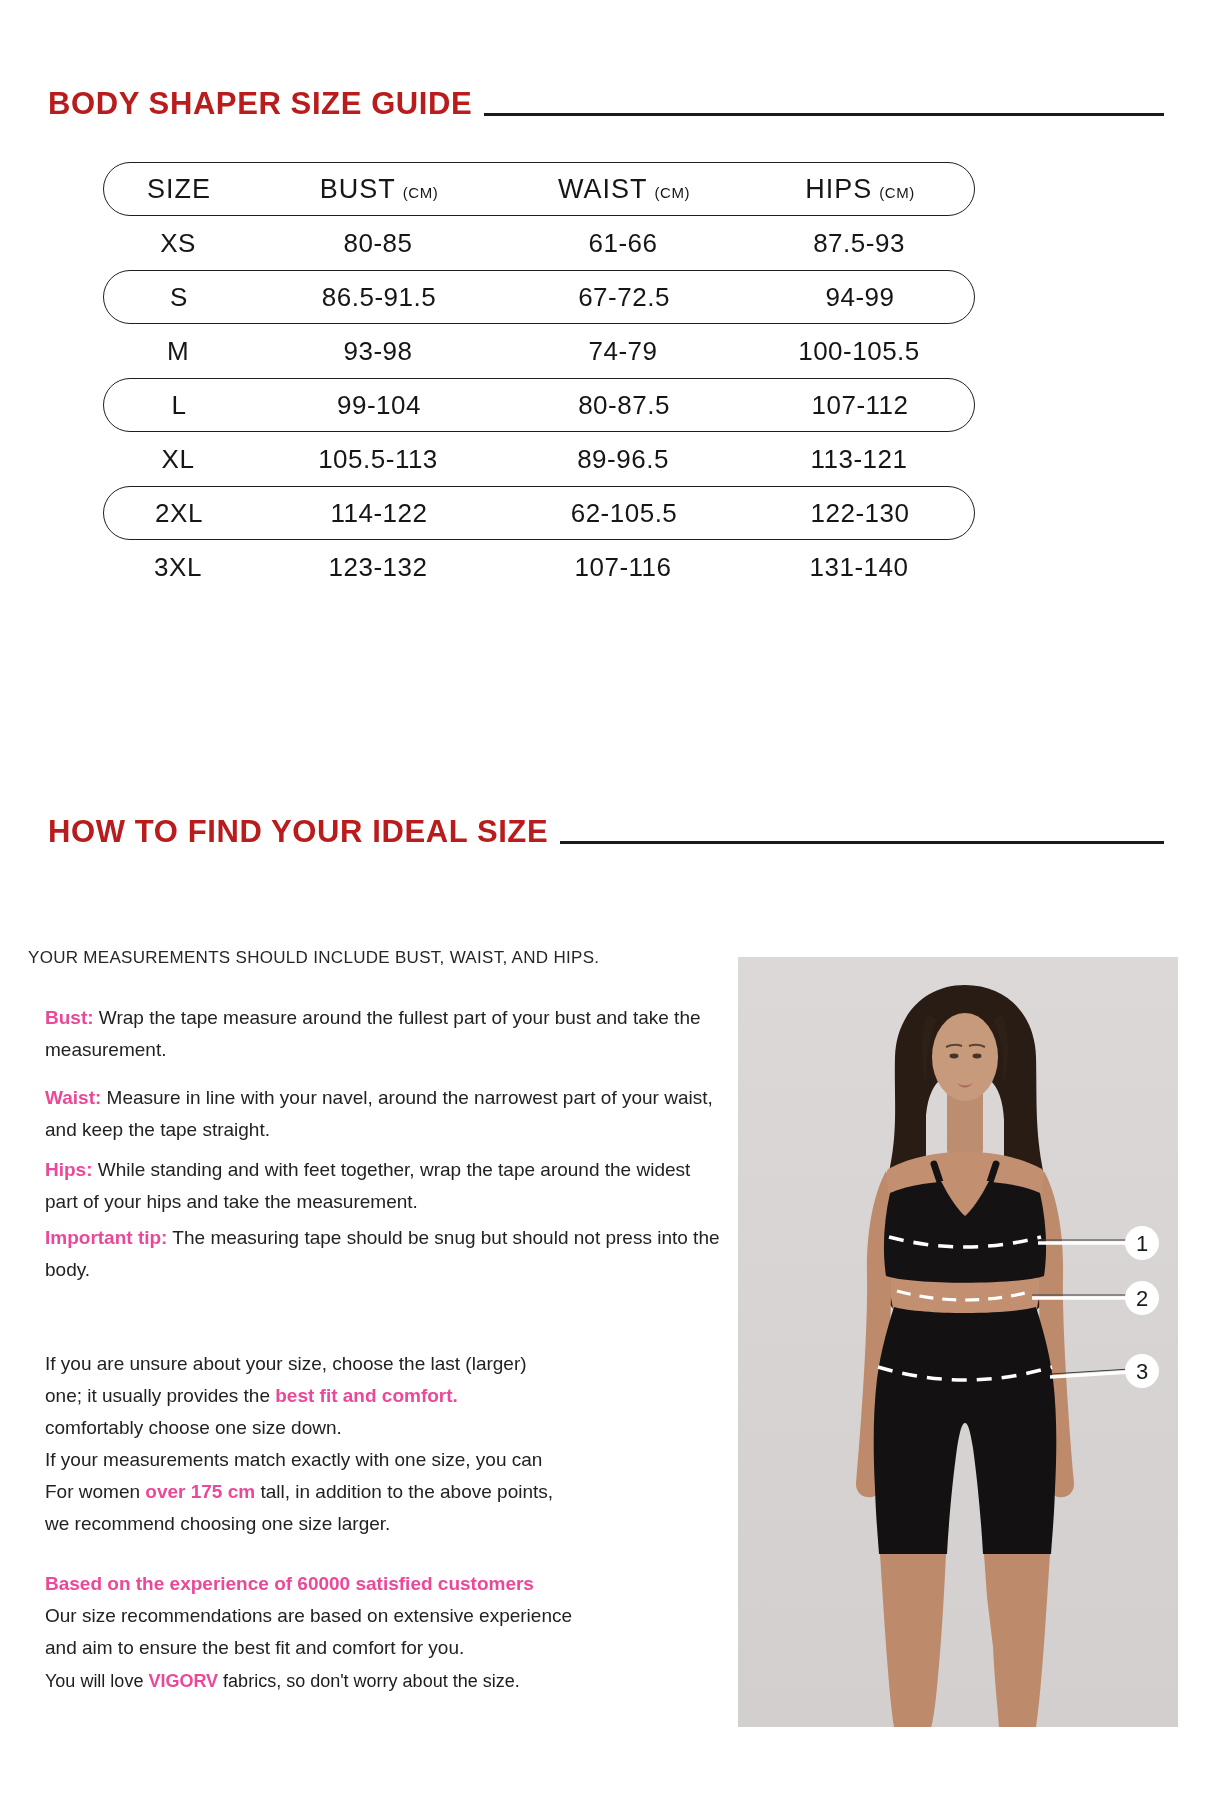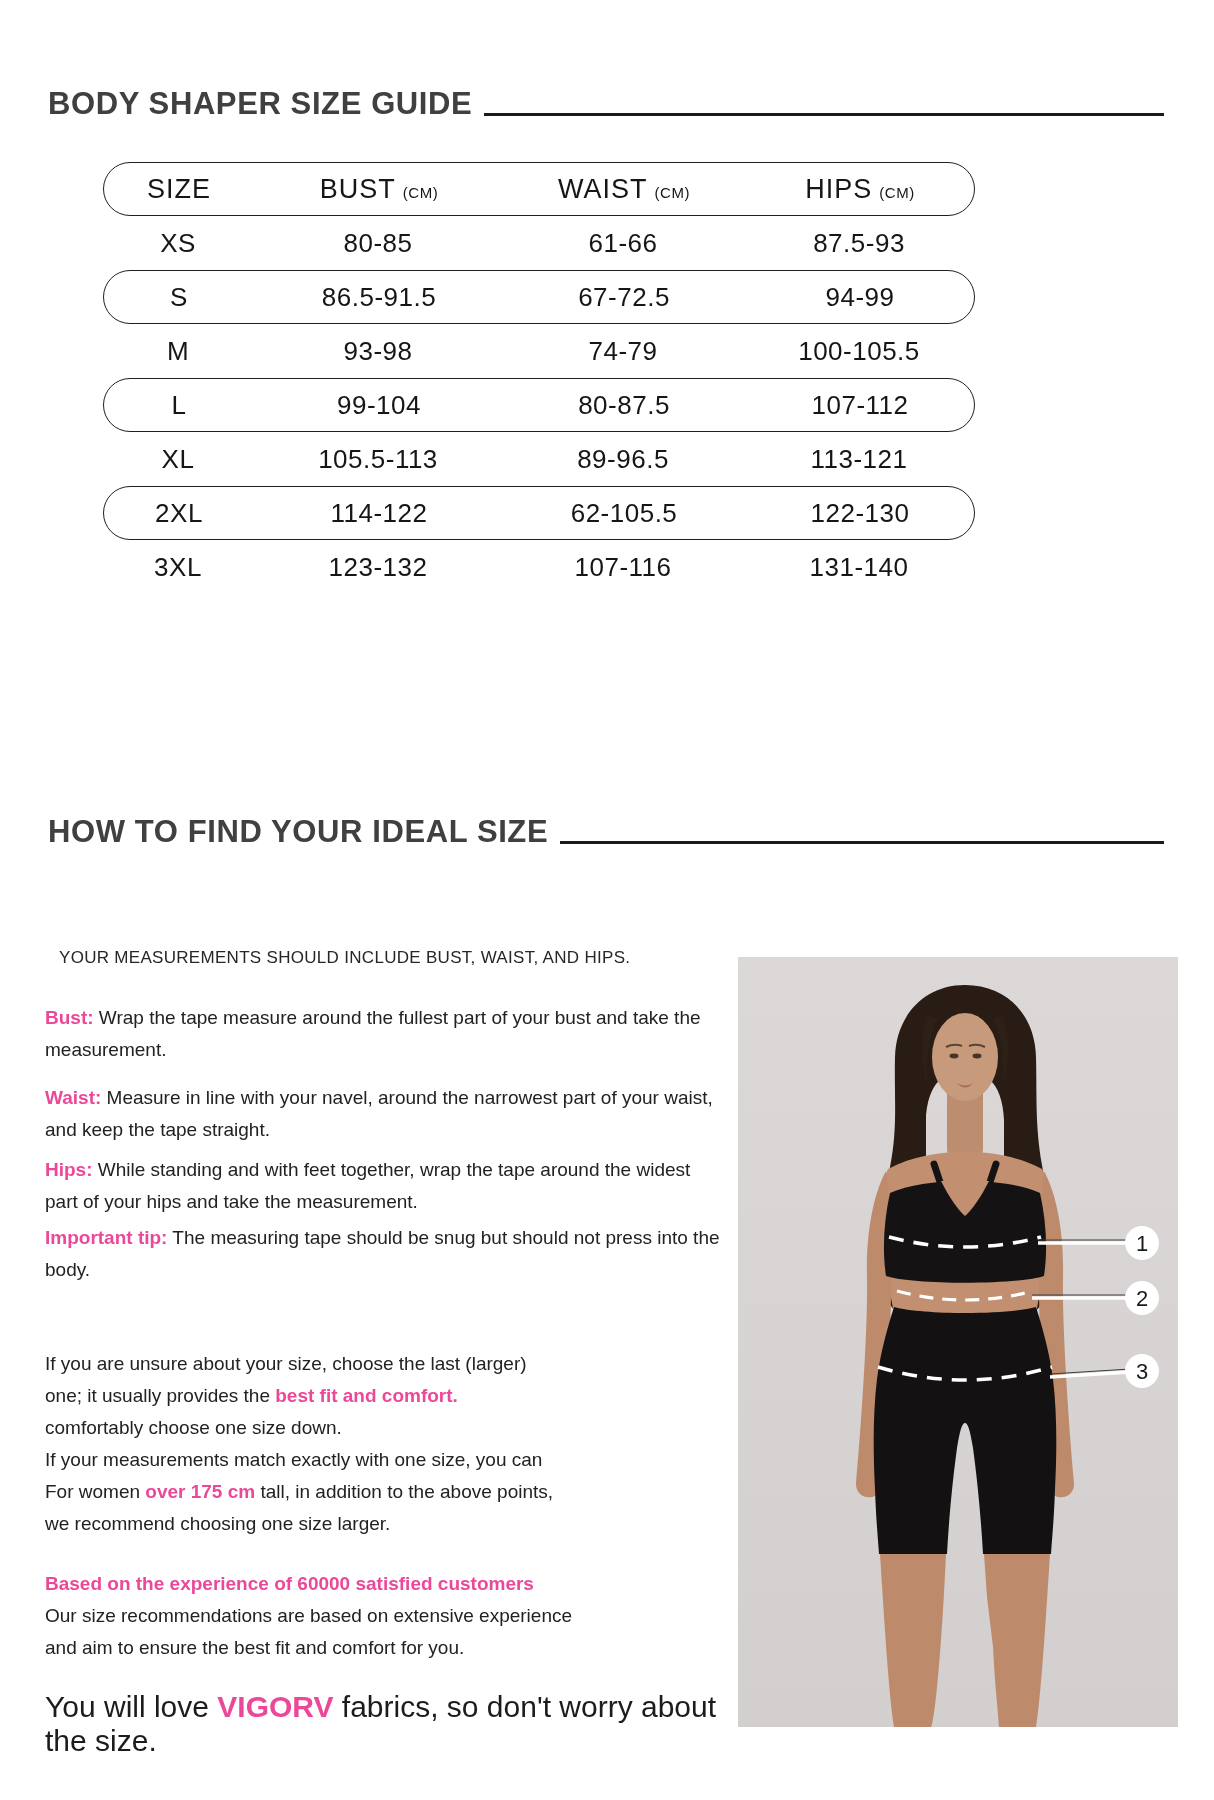--- a/index.html
+++ b/index.html
@@ -2,44 +2,44 @@
 <html><head>
 <meta charset="utf-8">
 <style>
   html,body{margin:0;padding:0;background:#ffffff;}
   .page{
     position:relative;width:1214px;height:1800px;background:#ffffff;overflow:hidden;
     font-family:"Liberation Sans", sans-serif;color:#1e1e1e;
   }
   
   .heading{position:absolute;display:flex;align-items:flex-end;left:48px;right:50px;}
-  .heading .htext{white-space:nowrap;font-size:31px;font-weight:600;letter-spacing:0.6px;color:#404040;}
+  .heading .htext{white-space:nowrap;font-size:31px;font-weight:600;letter-spacing:0.6px;color:#b91c1c;}
   .heading .hline{flex:1;border-bottom:3px solid #1a1a1a;margin:0 0 6px 12px;height:0;}
   #heading-main{top:86px;}
   #heading-guide{top:814px;}
   
   .size-table{position:absolute;left:103px;top:162px;width:872px;}
   .trow{
     display:grid;grid-template-columns:150px 250px 240px 232px;
     align-items:center;height:54px;box-sizing:border-box;
   }
   .trow.pill{border:1.5px solid #1f1f1f;border-radius:40px;}
   .tcell{text-align:center;font-size:26px;letter-spacing:0.5px;color:#161616;}
   .header-cell{font-size:27px;letter-spacing:1px;font-weight:500;}
   .unit{font-size:15px;letter-spacing:0.5px;margin-left:7px;}
   
-  .intro{position:absolute;left:59px;top:948px;font-size:17px;letter-spacing:0.3px;color:#262626;}
+  .intro{position:absolute;left:28px;top:948px;font-size:17px;letter-spacing:0.3px;color:#262626;}
   .textcol{position:absolute;left:45px;top:1002px;width:680px;font-size:19px;line-height:32px;color:#222;}
   .textcol p{margin:0;}
   .p-bust{margin-bottom:16px !important;}
   .p-waist{margin-bottom:8px !important;}
   .p-hips{margin-bottom:4px !important;}
   .advice{margin-top:62px;}
   .experience{margin-top:28px;}
-  .closing{margin-top:26px;font-size:30px;line-height:34px;color:#1c1c1c;}
+  .closing{font-size:18px;line-height:34px;color:#1c1c1c;}
   b{font-weight:700;color:#ec4899;}
   
   .photo{position:absolute;left:738px;top:957px;width:440px;height:770px;}
   .photo svg{display:block;}
 </style>
 </head>
 <body>
 
 <div class="page">
 

